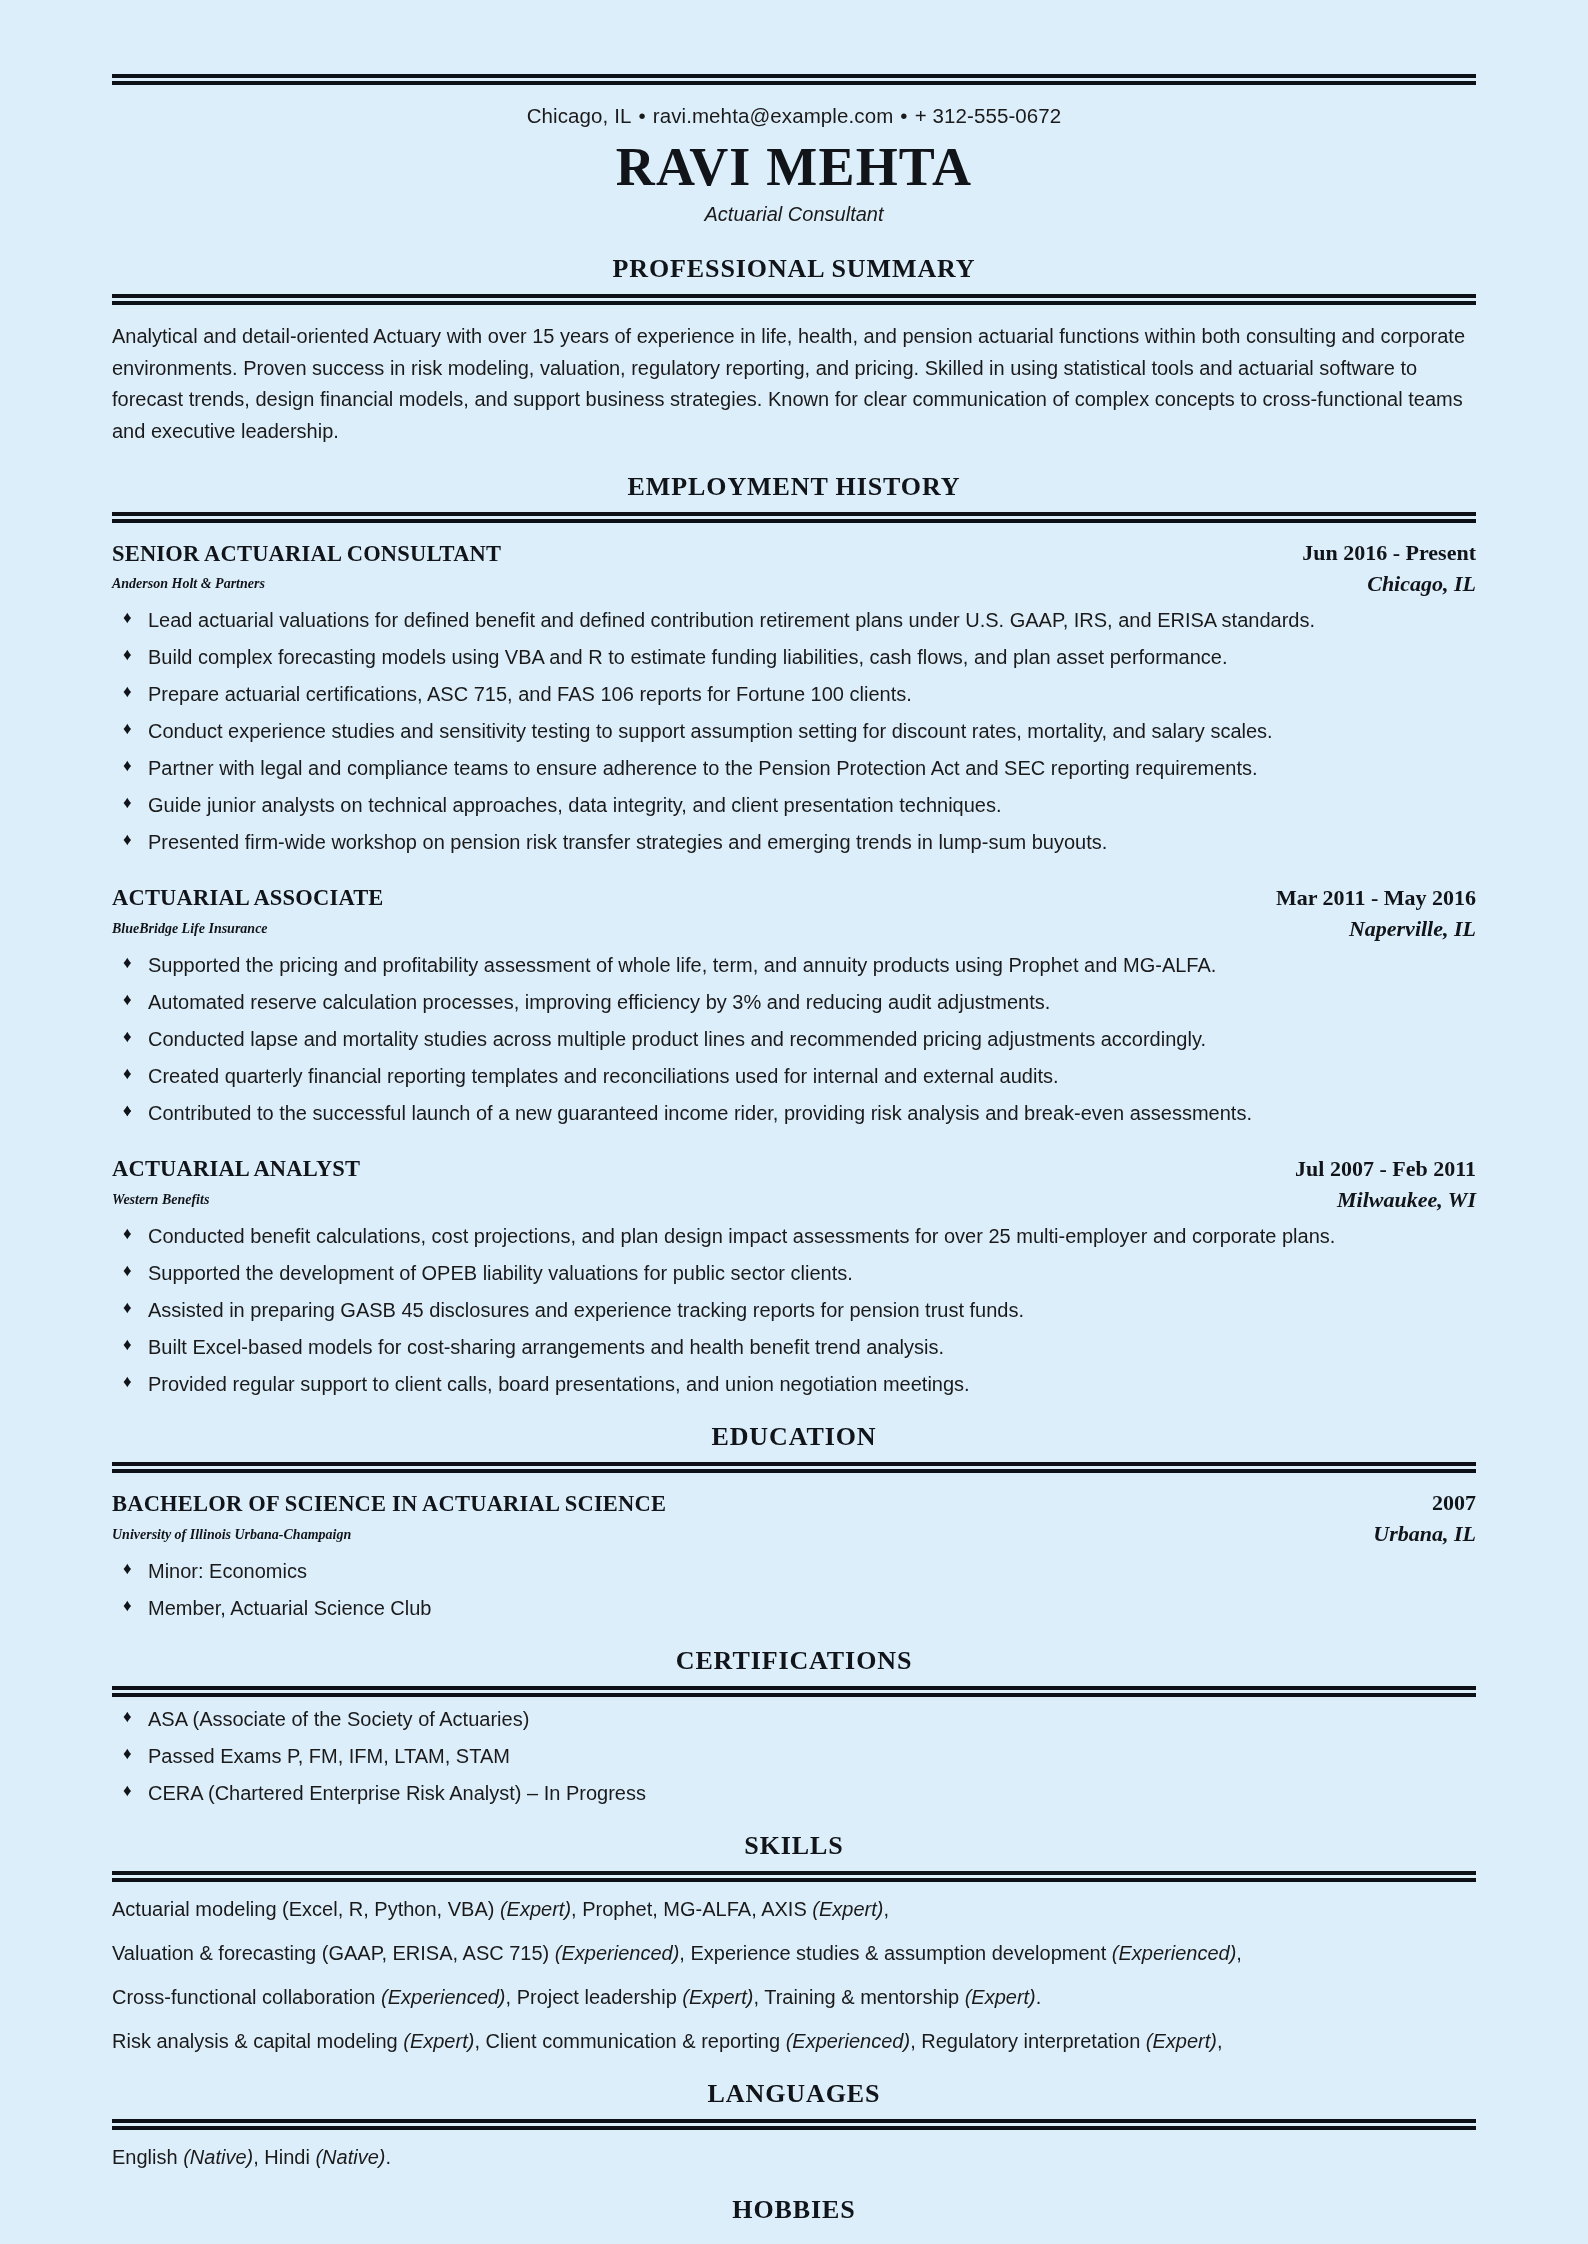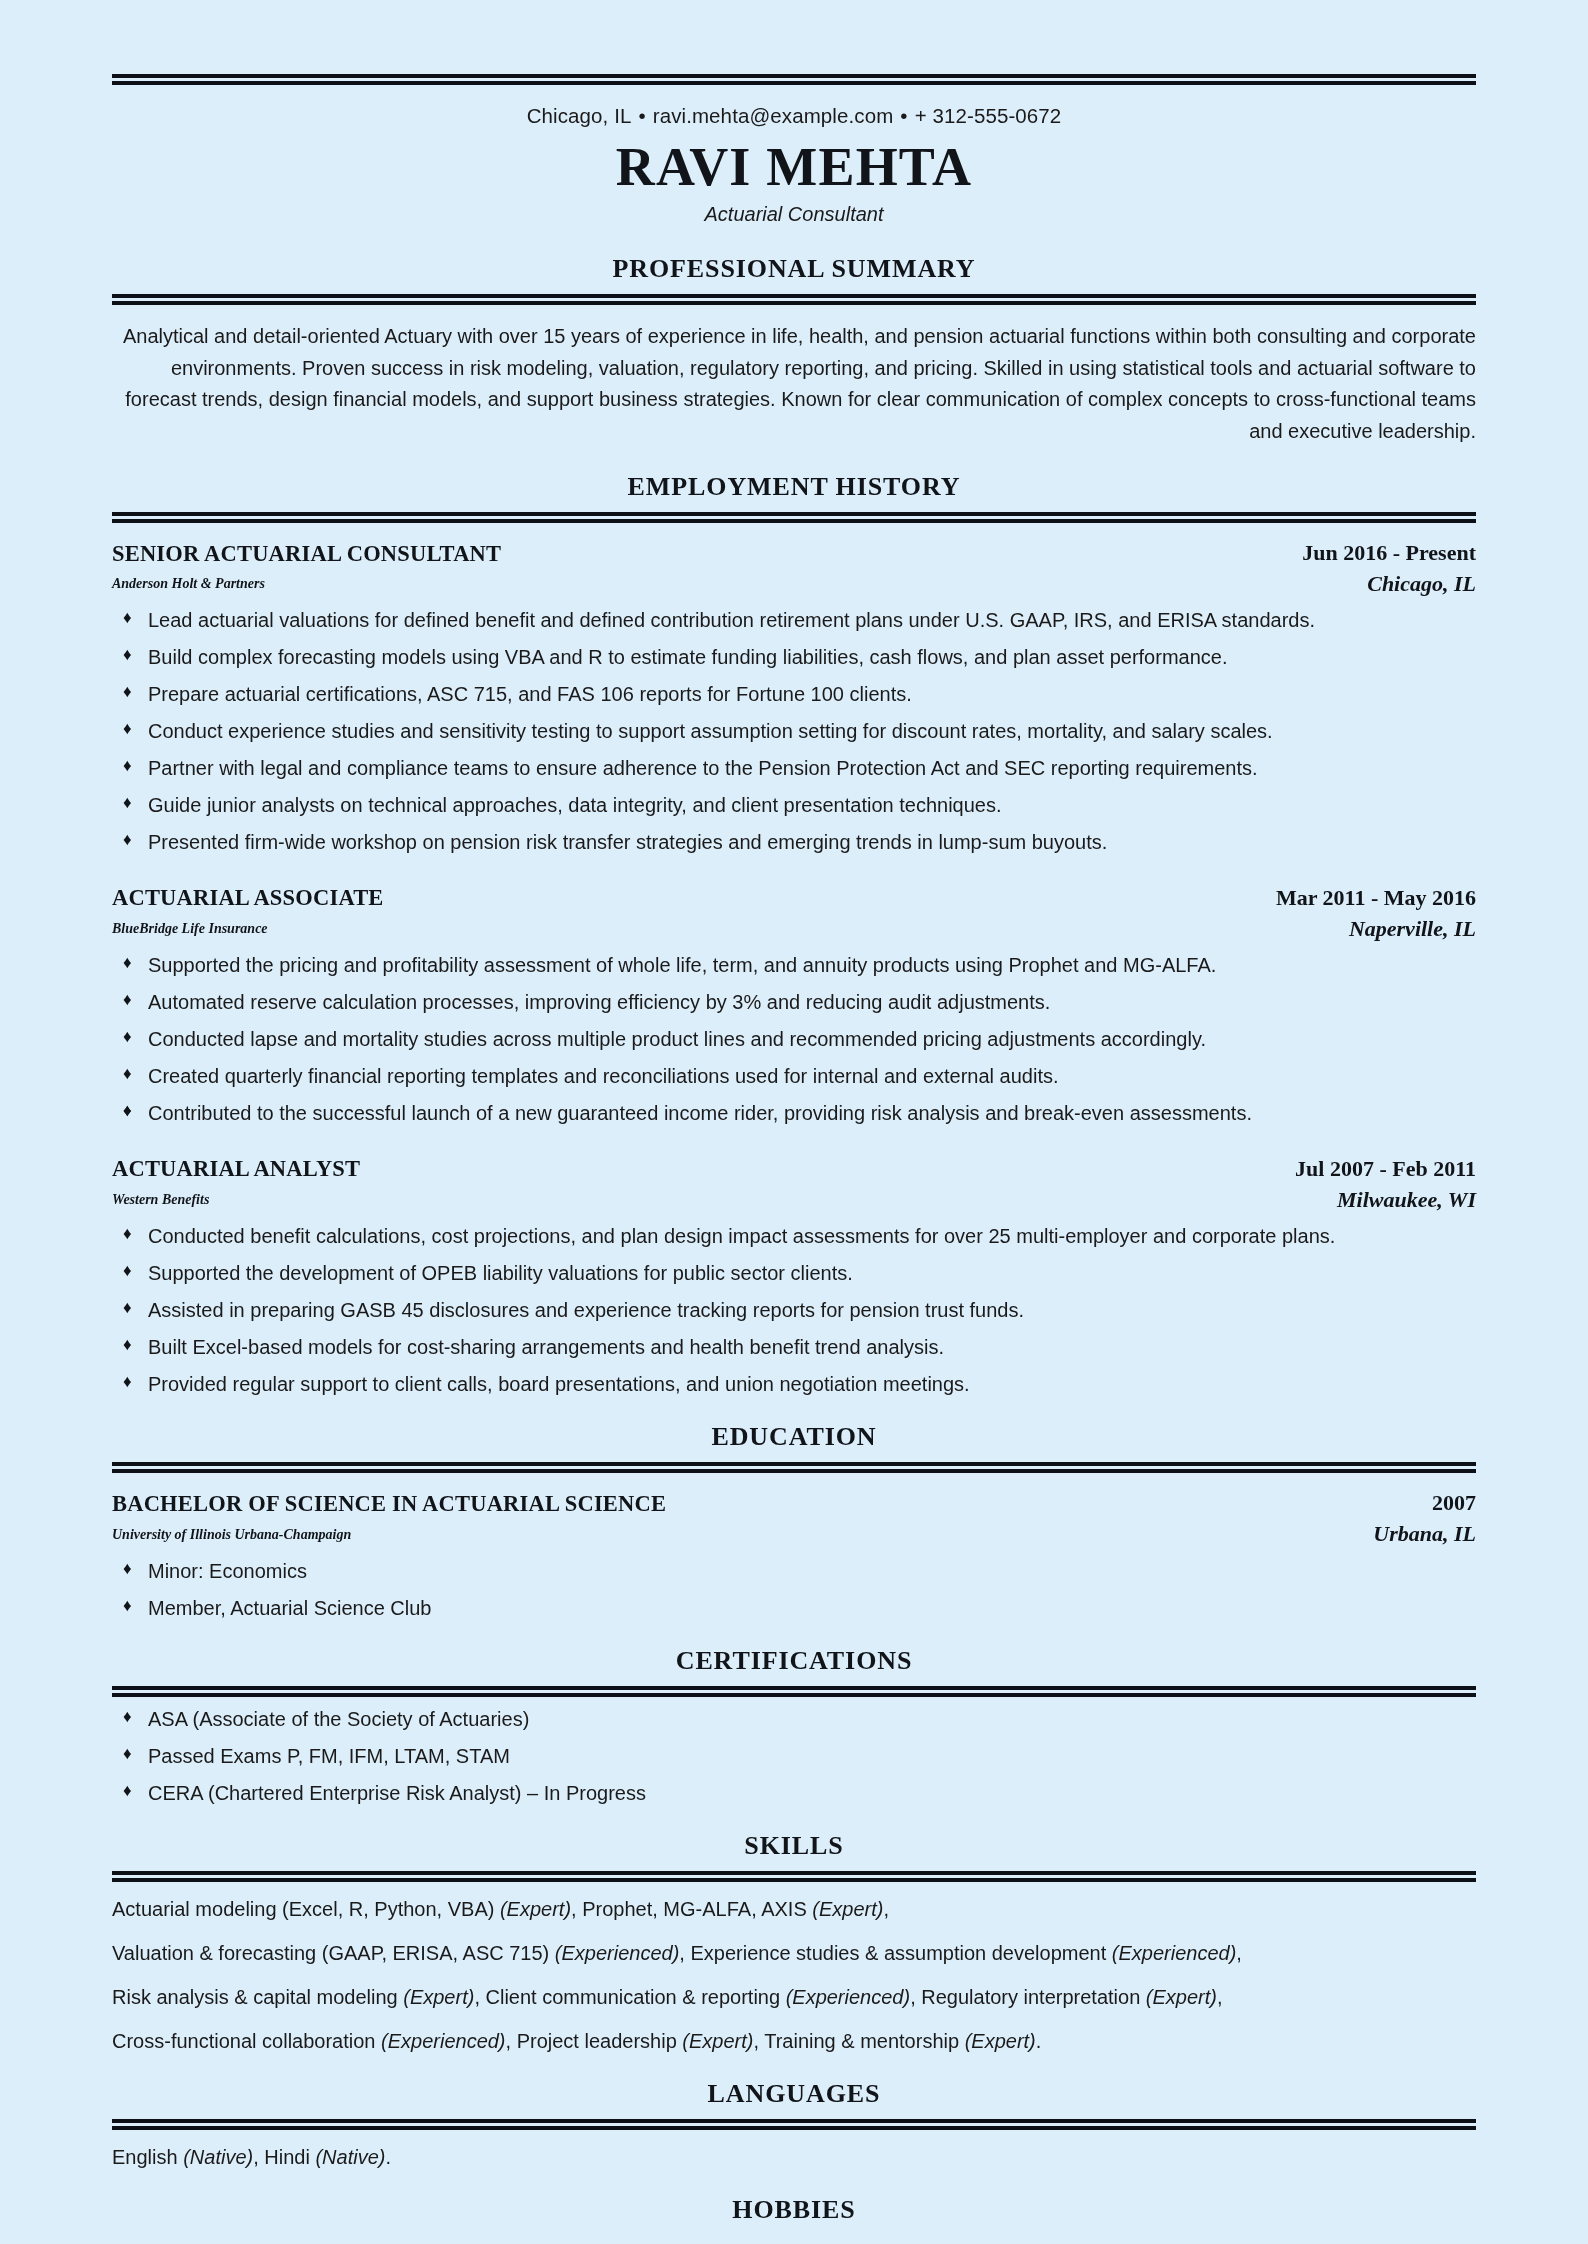--- a/index.html
+++ b/index.html
@@ -77,21 +77,21 @@
   .sec-gap-lg  { margin-top: 28px; }
   .sec-gap-md  { margin-top: 24px; }
   .heading-rule { margin-top: 10px; }
 
   
   .body-para {
     font-size: 20px;
     line-height: 1.58;
     margin-top: 16px;
     color: #1a1a1a;
-    text-align: right;
+    text-align: left;
   }
 
   
   .entry { margin-top: 16px; }
   .entry + .entry { margin-top: 27px; }
   .entry-row {
     display: flex;
     justify-content: space-between;
     align-items: center;
     line-height: 1.3;
@@ -275,22 +275,22 @@
         <li><span class="bullet-mark">♦</span><span>CERA (Chartered Enterprise Risk Analyst) – In Progress</span></li>
       </ul>
   </div>
 
   <div class="section sec-gap-md">
     <div class="section-heading">SKILLS</div>
     <hr class="rule heading-rule">
     <div class="line-list" id="skills-lines">
         <div class="line-item"><span>Actuarial modeling (Excel, R, Python, VBA) </span><i>(Expert)</i><span>, Prophet, MG-ALFA, AXIS </span><i>(Expert)</i><span>,</span></div>
         <div class="line-item"><span>Valuation &amp; forecasting (GAAP, ERISA, ASC 715) </span><i>(Experienced)</i><span>, Experience studies &amp; assumption development </span><i>(Experienced)</i><span>,</span></div>
+        <div class="line-item"><span>Cross-functional collaboration </span><i>(Experienced)</i><span>, Project leadership </span><i>(Expert)</i><span>, Training &amp; mentorship </span><i>(Expert)</i><span>.</span></div>
         <div class="line-item"><span>Risk analysis &amp; capital modeling </span><i>(Expert)</i><span>, Client communication &amp; reporting </span><i>(Experienced)</i><span>, Regulatory interpretation </span><i>(Expert)</i><span>,</span></div>
-        <div class="line-item"><span>Cross-functional collaboration </span><i>(Experienced)</i><span>, Project leadership </span><i>(Expert)</i><span>, Training &amp; mentorship </span><i>(Expert)</i><span>.</span></div>
       </div>
   </div>
 
   <div class="section sec-gap-md">
     <div class="section-heading">LANGUAGES</div>
     <hr class="rule heading-rule">
     <div class="line-list" id="languages-lines">
         <div class="line-item"><span>English </span><i>(Native)</i><span>, Hindi </span><i>(Native)</i><span>.</span></div>
       </div>
   </div>

